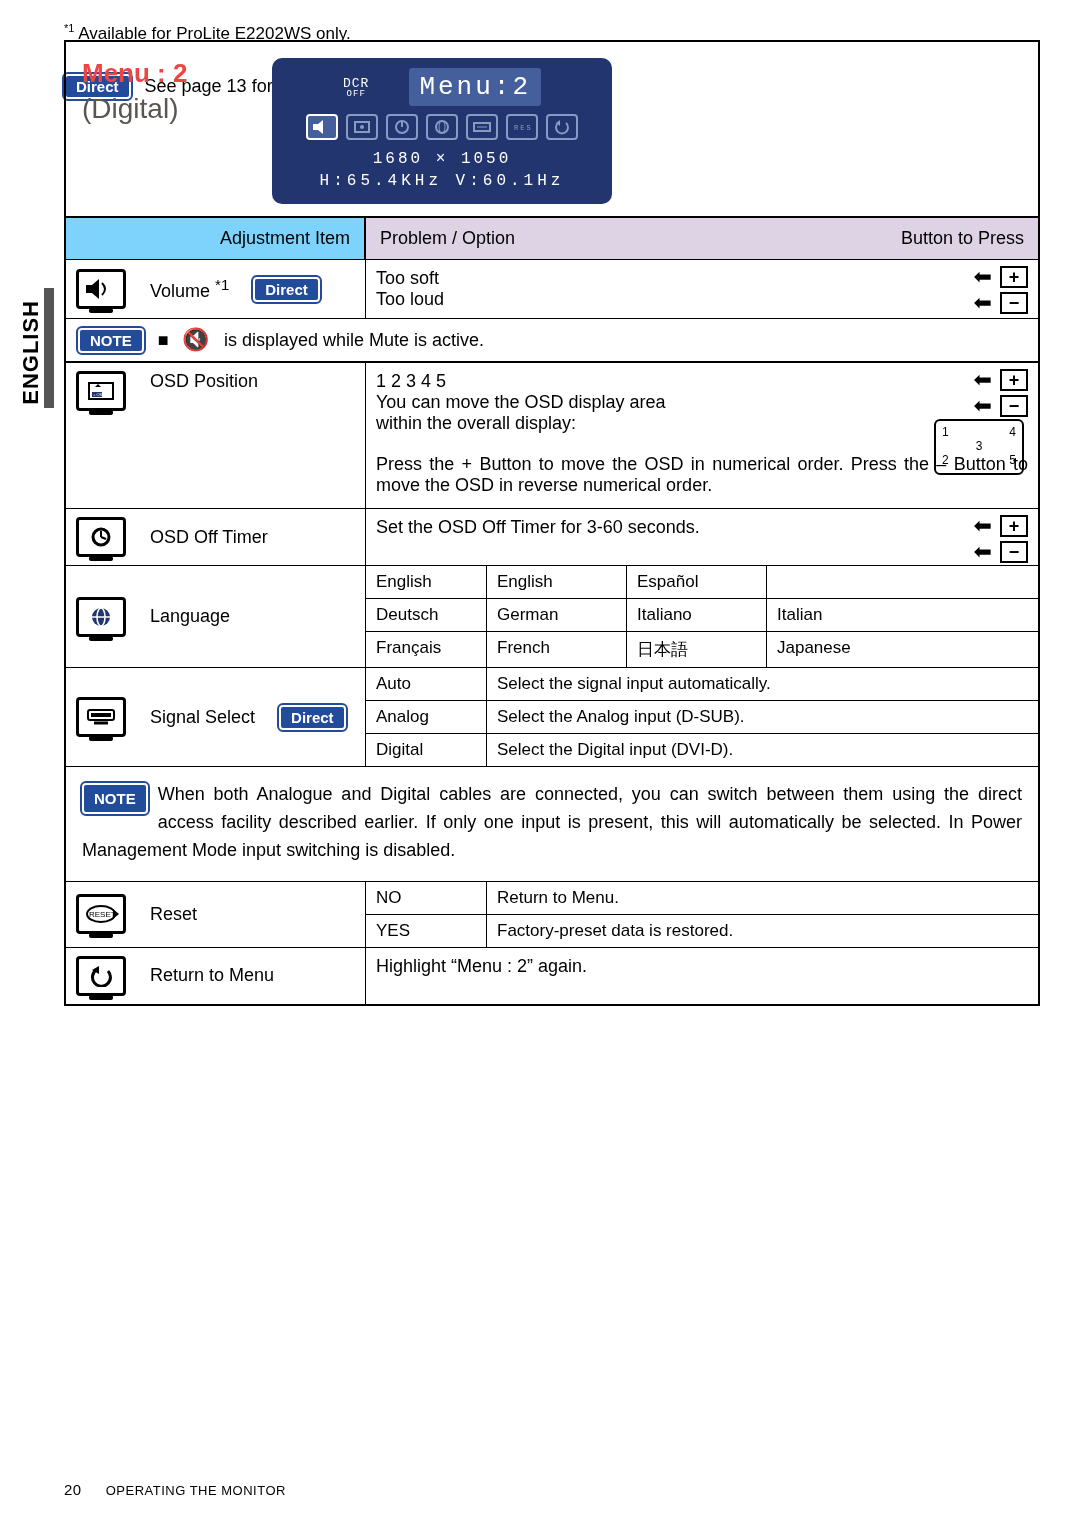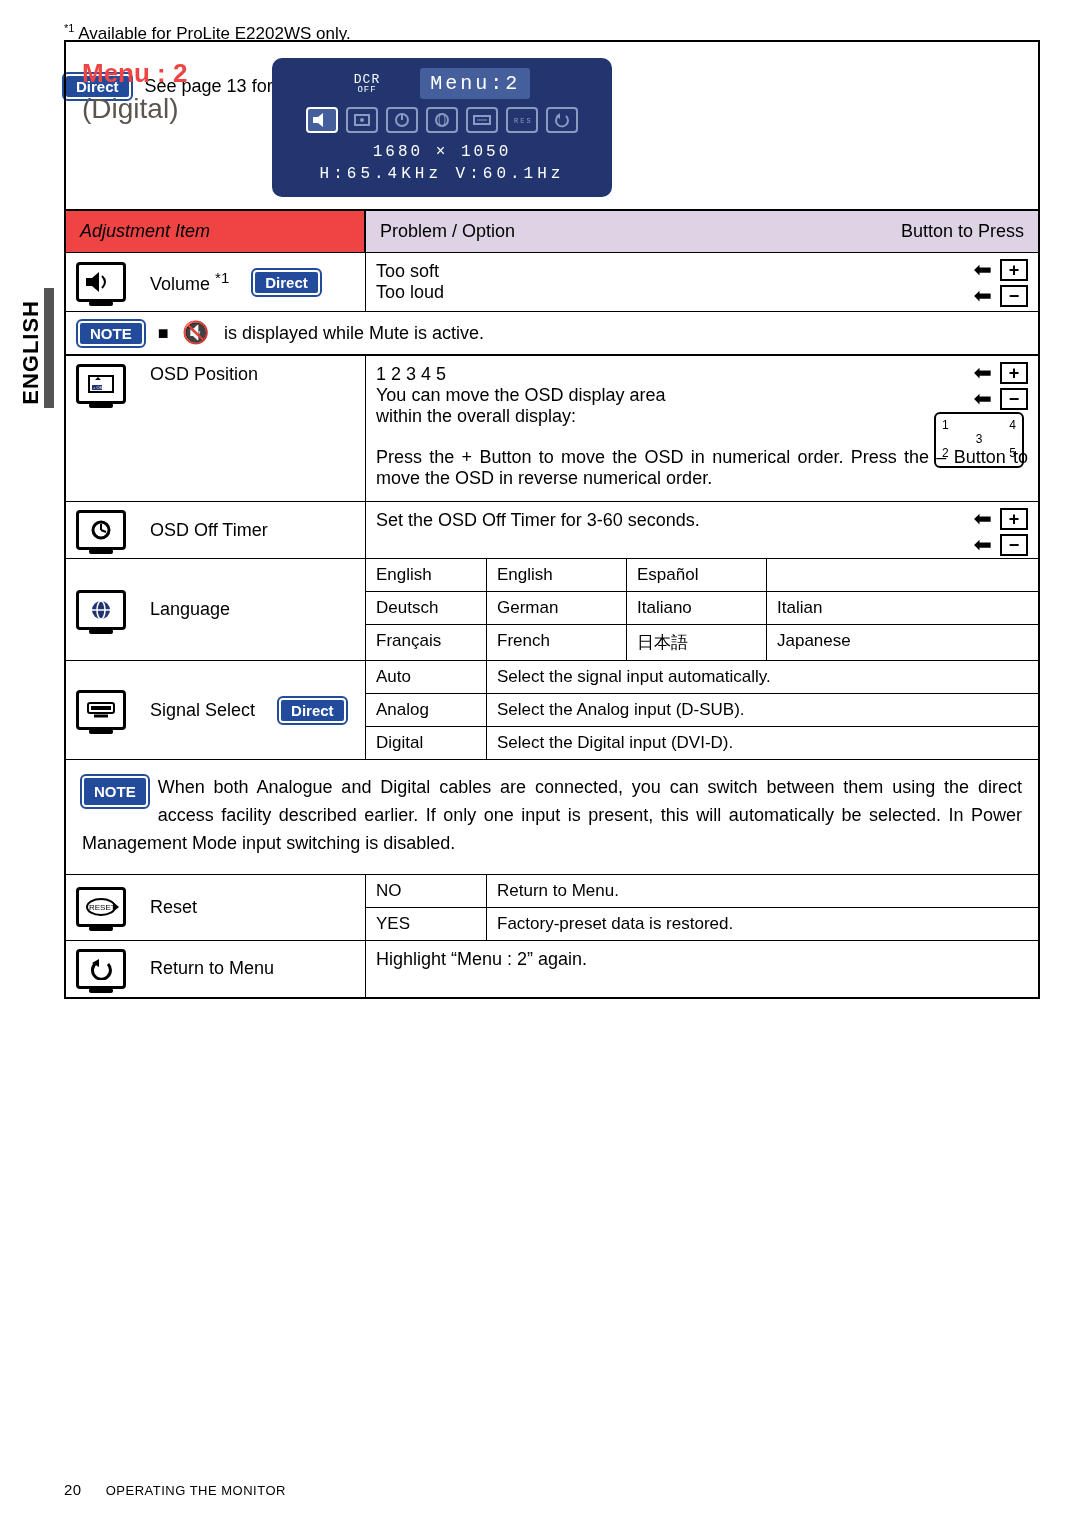--- a/index.html
+++ b/index.html
@@ -58,31 +58,31 @@
     border-radius: 10px;
     padding: 10px 12px 14px 12px;
     text-align: center;
     font-family: "Courier New", monospace;
     letter-spacing: 2px;
     position: relative;
   }
   .osd-top { display:flex; justify-content:center; align-items:center; gap:40px; margin-bottom:8px;}
   .dcr { font-size: 13px; letter-spacing:1px;}
   .dcr small{display:block;font-size:9px;letter-spacing:1px;margin-top:-2px;}
-  .menu2-box { background:#455e9c; padding:4px 10px; font-size:20px; letter-spacing:3px; border-radius:3px; }
+  .menu2-box { background:#455e9c; padding:4px 10px; font-size:26px; letter-spacing:3px; border-radius:3px; }
   .osd-icons { display:flex; justify-content:center; gap:8px; margin:6px 0 10px 0;}
   .mini { width:32px; height:26px; border:2px solid #889bc3; border-radius:4px; display:flex; align-items:center; justify-content:center;}
   .mini.sel { background:#455e9c; border-color:#fff;}
   .osd-res { font-size:16px; letter-spacing:3px; }
   .osd-freq { font-size:16px; letter-spacing:4px; margin-top:4px;}
 
   
   .colhdr { display:flex; }
   .colhdr > div { padding: 10px 14px; font-size:18px; }
-  .colA { flex:0 0 300px; text-align:left; background:#ef4444; border-right:2px solid #000;font-style:italic;}
+  .colA { flex:0 0 300px; text-align:right; background:#7dd3fc; border-right:2px solid #000;}
   .colB { flex:1; background:#ddd3e4; display:flex; justify-content:space-between;}
   .row { display:flex; border-top:1px solid #000; }
   .cellA { flex:0 0 300px; border-right:1px solid #000; padding:8px 10px; display:flex; align-items:center; gap:24px; font-size:18px;}
   .cellB { flex:1; padding:8px 10px; font-size:18px; position:relative; }
   .icon { width:50px; height:40px; border:3px solid #000; border-radius:4px; display:flex; align-items:center; justify-content:center; position:relative; }
   .icon::after{ content:""; position:absolute; bottom:-7px; left:10px; right:10px; height:5px; background:#000; border-radius:2px;}
   .badge { background:#224b9b; color:#fff; font-weight:bold; padding:2px 10px; border-radius:4px; border:2px solid #fff; outline:2px solid #224b9b; font-size:15px;}
   .badge.note { background:#224b9b; }
   .pm-buttons { position:absolute; right:10px; top:4px; text-align:right; }
   .pm-buttons .line{ display:flex; align-items:center; gap:8px; justify-content:flex-end;}

